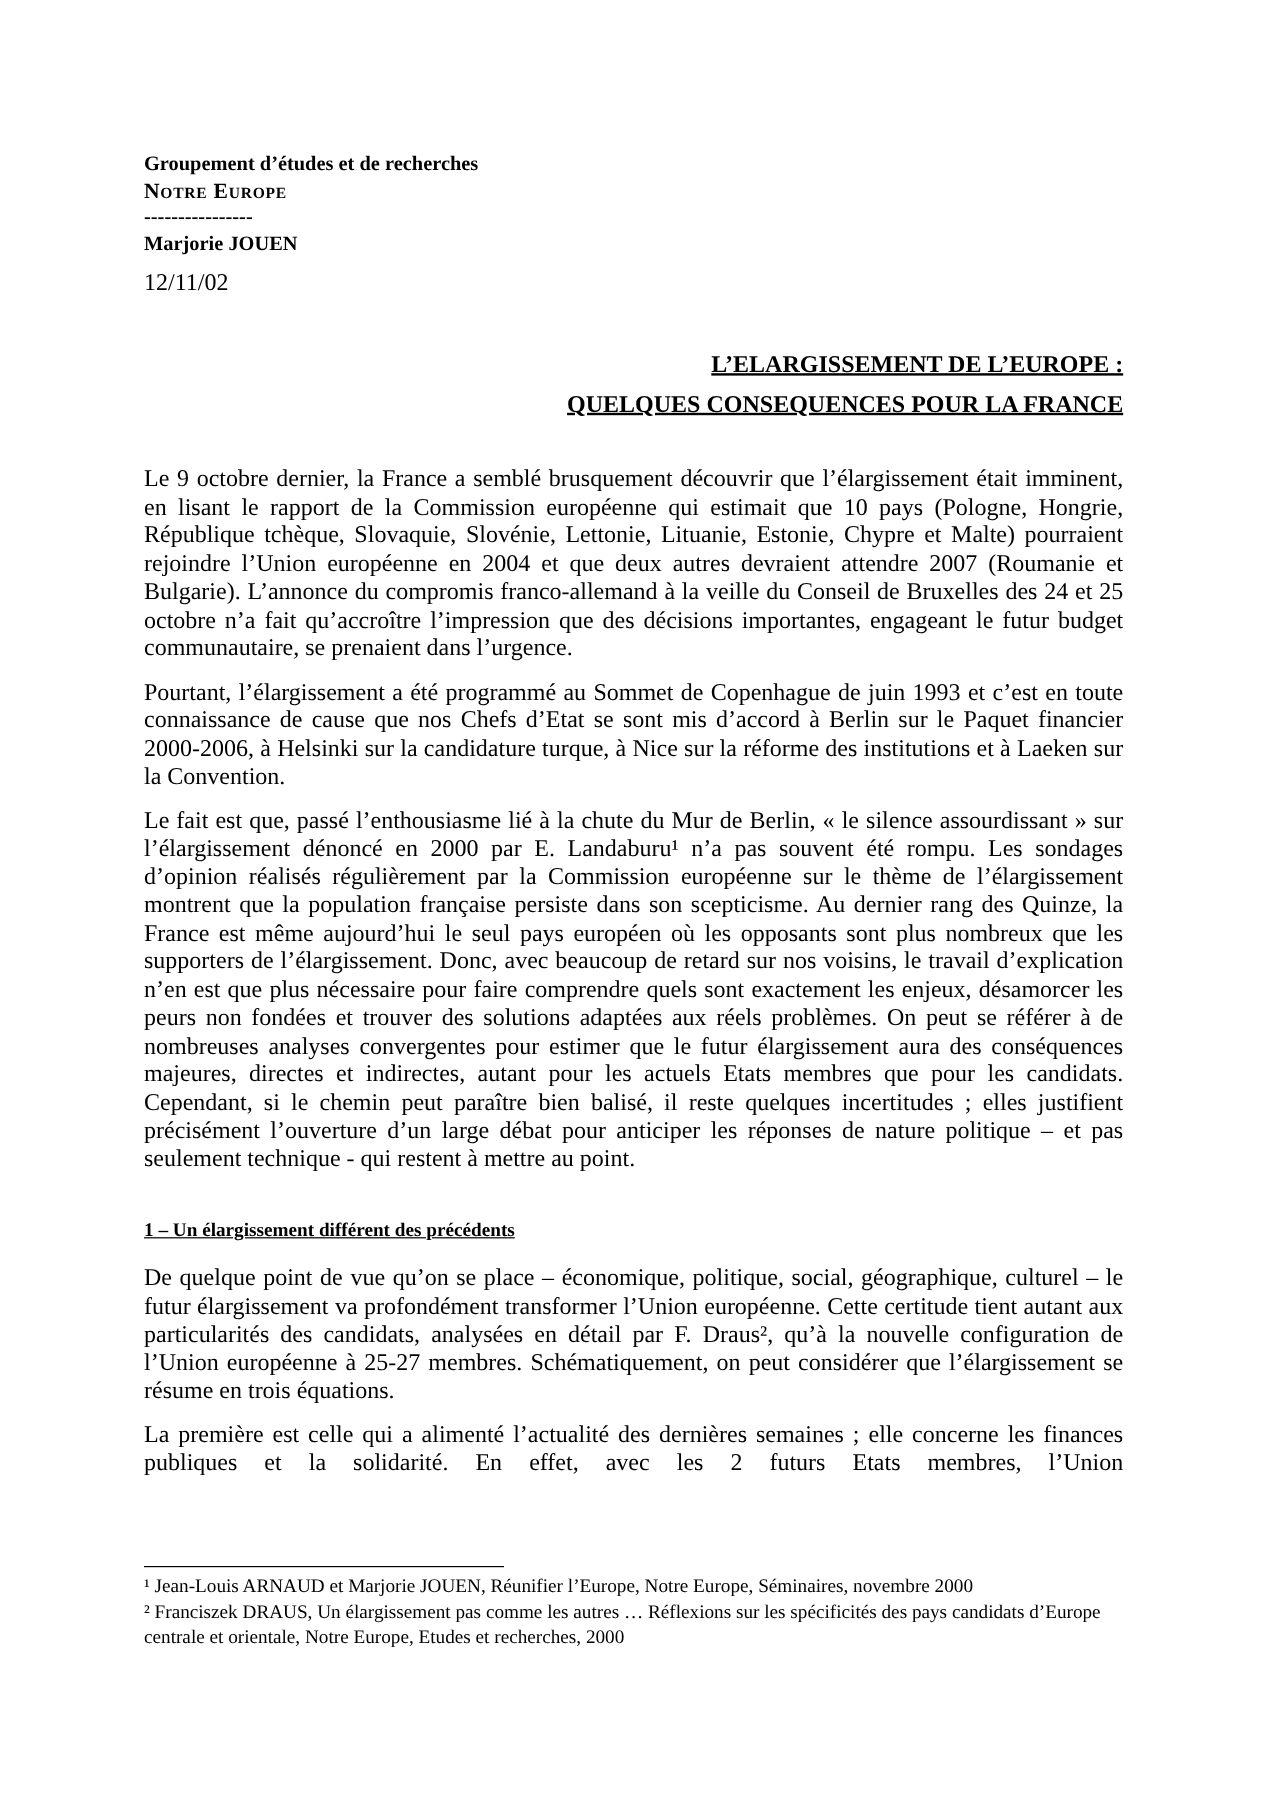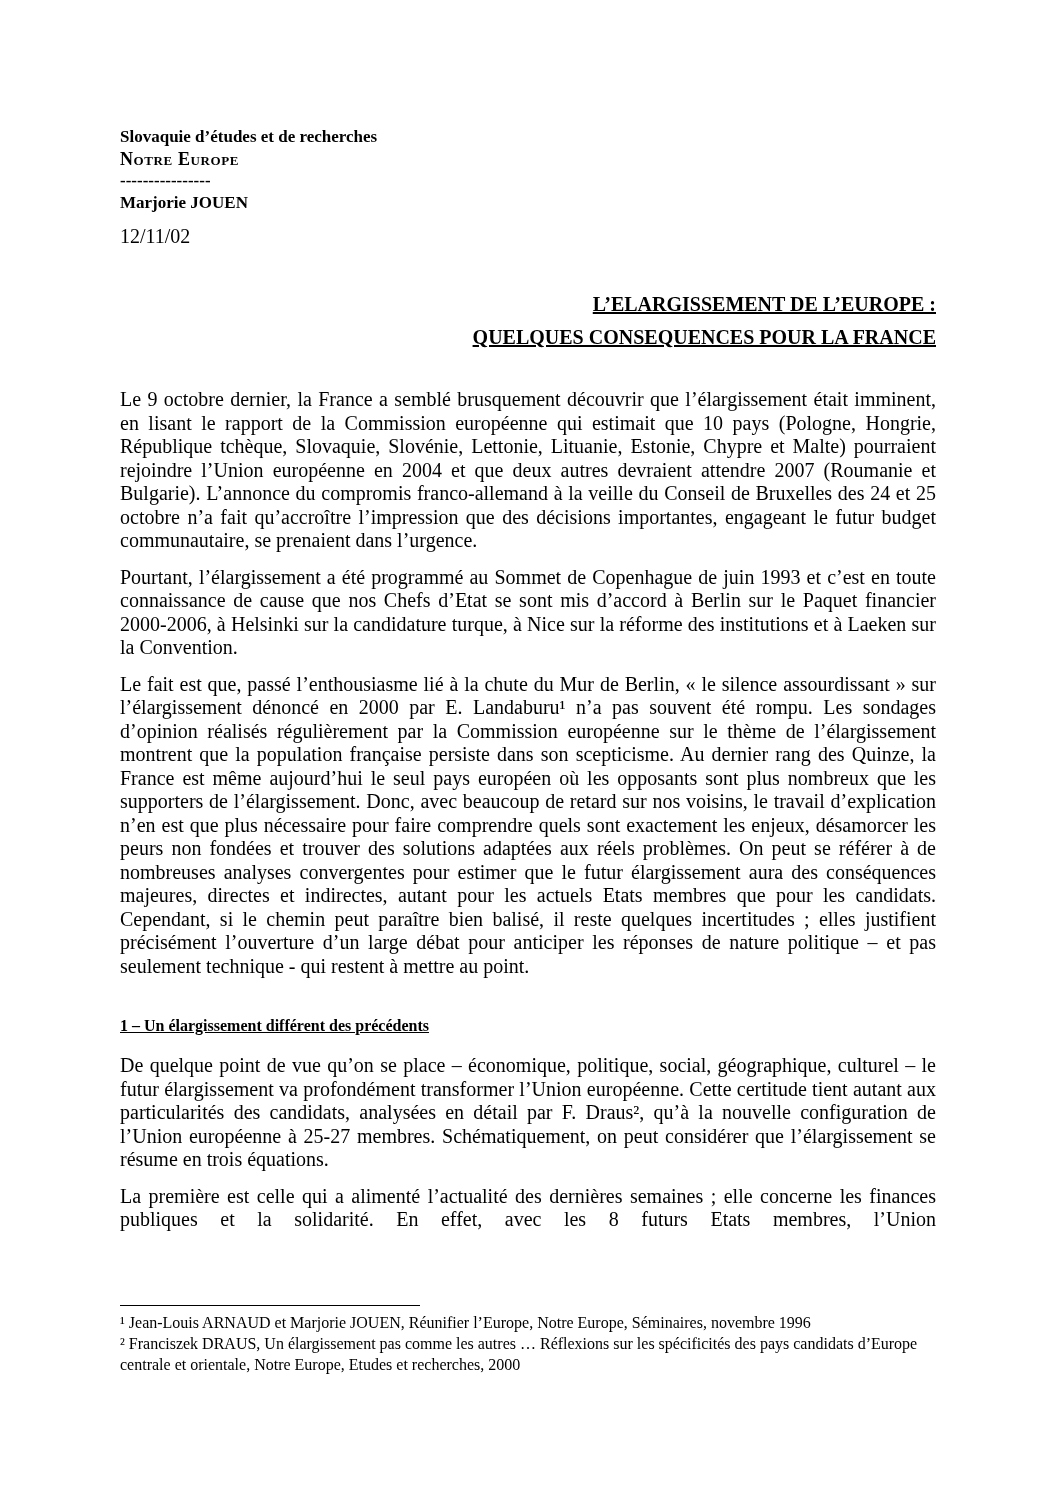--- a/index.html
+++ b/index.html
@@ -83,43 +83,43 @@
     line-height: 21px;
     text-align: left;
   }
 </style>
 </head>
 <body>
 
 <div class="page">
 
   <header class="doc-header">
-    <div class="org-line">Slovaquie d’études et de recherches</div>
+    <div class="org-line">Groupement d’études et de recherches</div>
     <div class="org-line smallcaps">Notre Europe</div>
     <div class="org-line">----------------</div>
     <div class="org-line">Marjorie JOUEN</div>
   </header>
 
   <div class="doc-date">12/11/02</div>
 
   <div class="doc-title">
     <div class="doc-title-line">L’ELARGISSEMENT DE L’EUROPE :</div>
     <div class="doc-title-line">QUELQUES CONSEQUENCES POUR LA FRANCE</div>
   </div>
 
   <main class="doc-body">
     <p class="para">Le 9 octobre dernier, la France a semblé brusquement découvrir que l’élargissement était imminent, en lisant le rapport de la Commission européenne qui estimait que 10 pays (Pologne, Hongrie, République tchèque, Slovaquie, Slovénie, Lettonie, Lituanie, Estonie, Chypre et Malte) pourraient rejoindre l’Union européenne en 2004 et que deux autres devraient attendre 2007 (Roumanie et Bulgarie). L’annonce du compromis franco-allemand à la veille du Conseil de Bruxelles des 24 et 25 octobre n’a fait qu’accroître l’impression que des décisions importantes, engageant le futur budget communautaire, se prenaient dans l’urgence.</p>
     <p class="para">Pourtant, l’élargissement a été programmé au Sommet de Copenhague de juin 1993 et c’est en toute connaissance de cause que nos Chefs d’Etat se sont mis d’accord à Berlin sur le Paquet financier 2000-2006, à Helsinki sur la candidature turque, à Nice sur la réforme des institutions et à Laeken sur la Convention.</p>
     <p class="para">Le fait est que, passé l’enthousiasme lié à la chute du Mur de Berlin, « le silence assourdissant » sur l’élargissement dénoncé en 2000 par E. Landaburu¹ n’a pas souvent été rompu. Les sondages d’opinion réalisés régulièrement par la Commission européenne sur le thème de l’élargissement montrent que la population française persiste dans son scepticisme. Au dernier rang des Quinze, la France est même aujourd’hui le seul pays européen où les opposants sont plus nombreux que les supporters de l’élargissement. Donc, avec beaucoup de retard sur nos voisins, le travail d’explication n’en est que plus nécessaire pour faire comprendre quels sont exactement les enjeux, désamorcer les peurs non fondées et trouver des solutions adaptées aux réels problèmes. On peut se référer à de nombreuses analyses convergentes pour estimer que le futur élargissement aura des conséquences majeures, directes et indirectes, autant pour les actuels Etats membres que pour les candidats. Cependant, si le chemin peut paraître bien balisé, il reste quelques incertitudes ; elles justifient précisément l’ouverture d’un large débat pour anticiper les réponses de nature politique – et pas seulement technique - qui restent à mettre au point.</p>
 
     <h2 class="section-heading">1 – Un élargissement différent des précédents</h2>
 
     <p class="para">De quelque point de vue qu’on se place – économique, politique, social, géographique, culturel – le futur élargissement va profondément transformer l’Union européenne. Cette certitude tient autant aux particularités des candidats, analysées en détail par F. Draus², qu’à la nouvelle configuration de l’Union européenne à 25-27 membres. Schématiquement, on peut considérer que l’élargissement se résume en trois équations.</p>
-    <p class="para continues">La première est celle qui a alimenté l’actualité des dernières semaines ; elle concerne les finances publiques et la solidarité. En effet, avec les 8 futurs Etats membres, l’Union</p>
+    <p class="para continues">La première est celle qui a alimenté l’actualité des dernières semaines ; elle concerne les finances publiques et la solidarité. En effet, avec les 2 futurs Etats membres, l’Union</p>
   </main>
 
   <footer class="doc-footnotes">
     <div class="footnote-rule"></div>
-    <p class="footnote">¹ Jean-Louis ARNAUD et Marjorie JOUEN, Réunifier l’Europe, Notre Europe, Séminaires, novembre 1996</p>
+    <p class="footnote">¹ Jean-Louis ARNAUD et Marjorie JOUEN, Réunifier l’Europe, Notre Europe, Séminaires, novembre 2000</p>
     <p class="footnote">² Franciszek DRAUS, Un élargissement pas comme les autres … Réflexions sur les spécificités des pays candidats d’Europe centrale et orientale, Notre Europe, Etudes et recherches, 2000</p>
   </footer>
 
 </div>
 
 </body></html>

